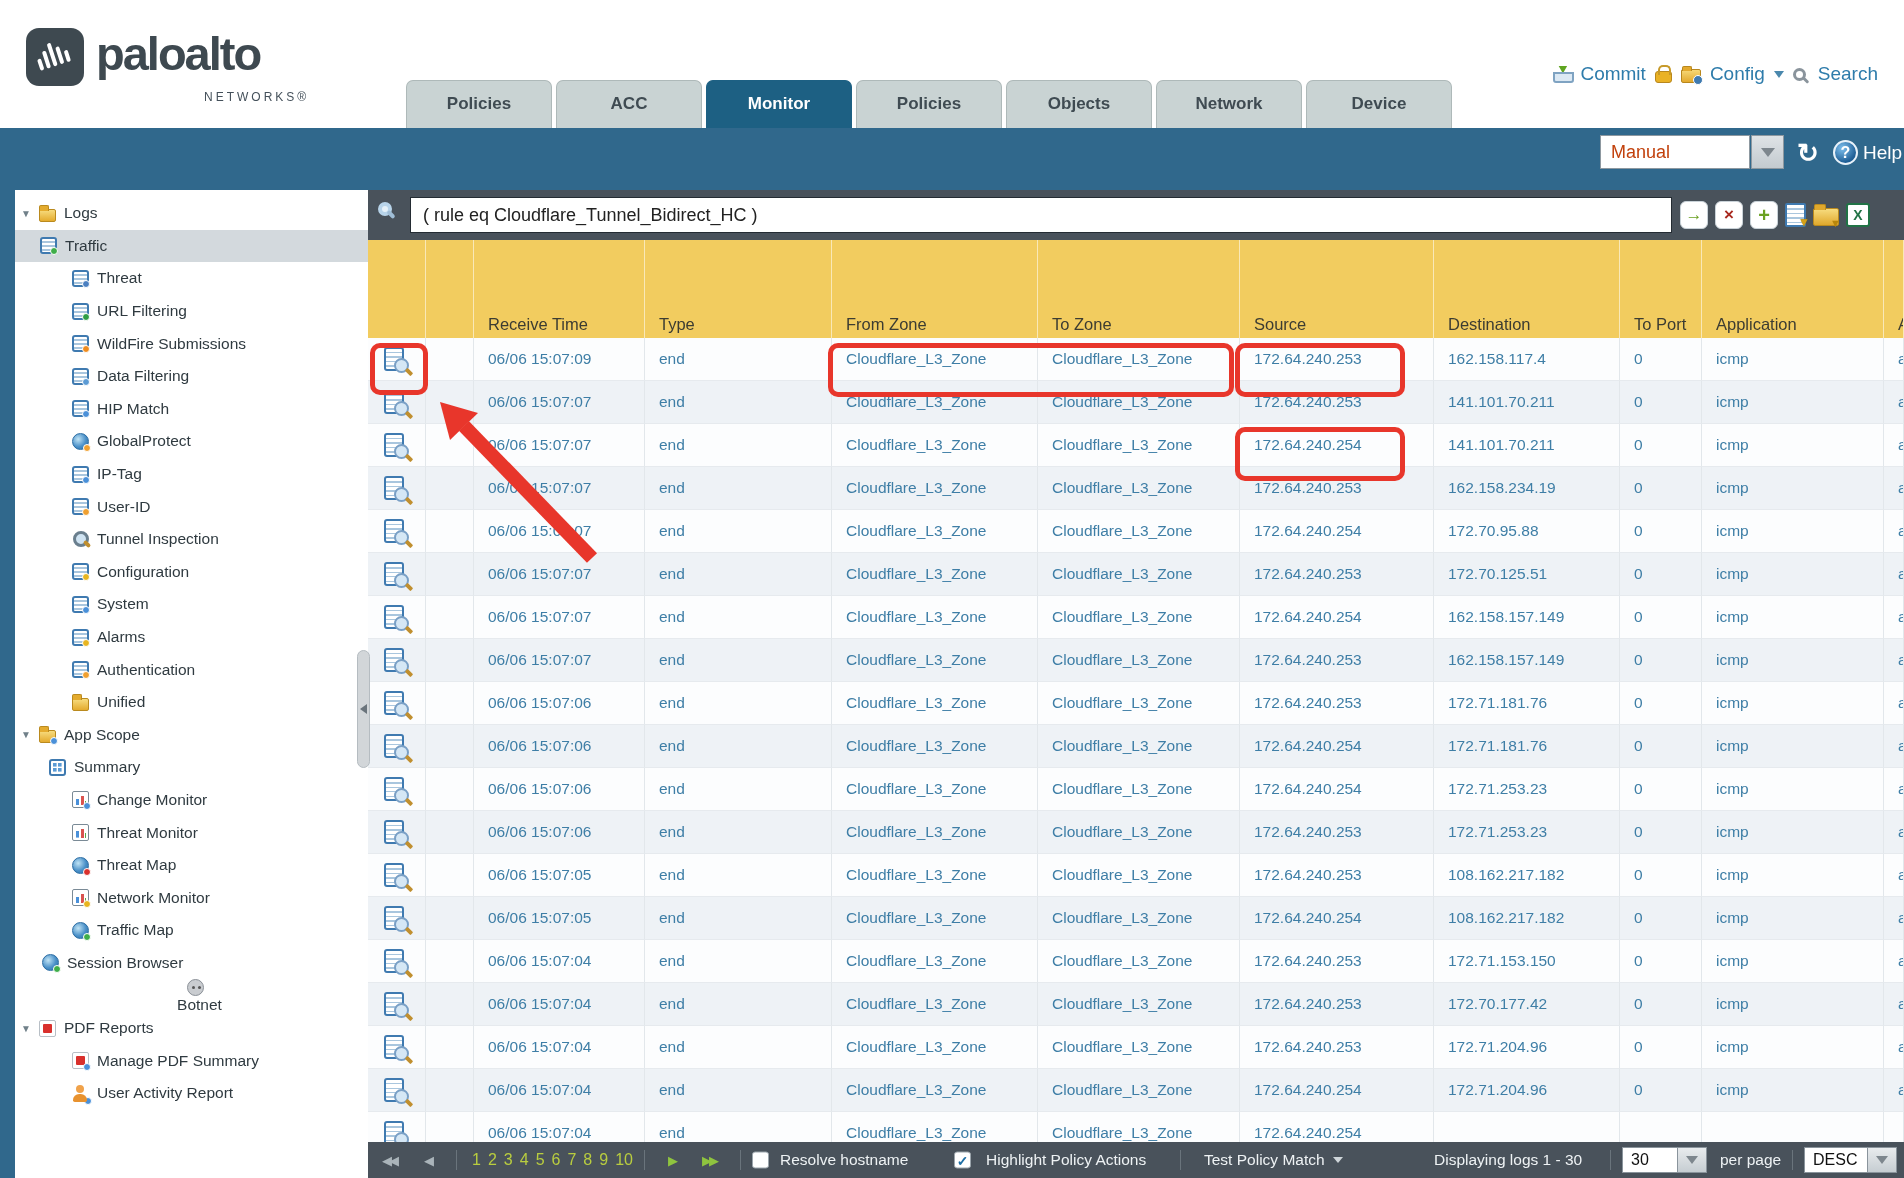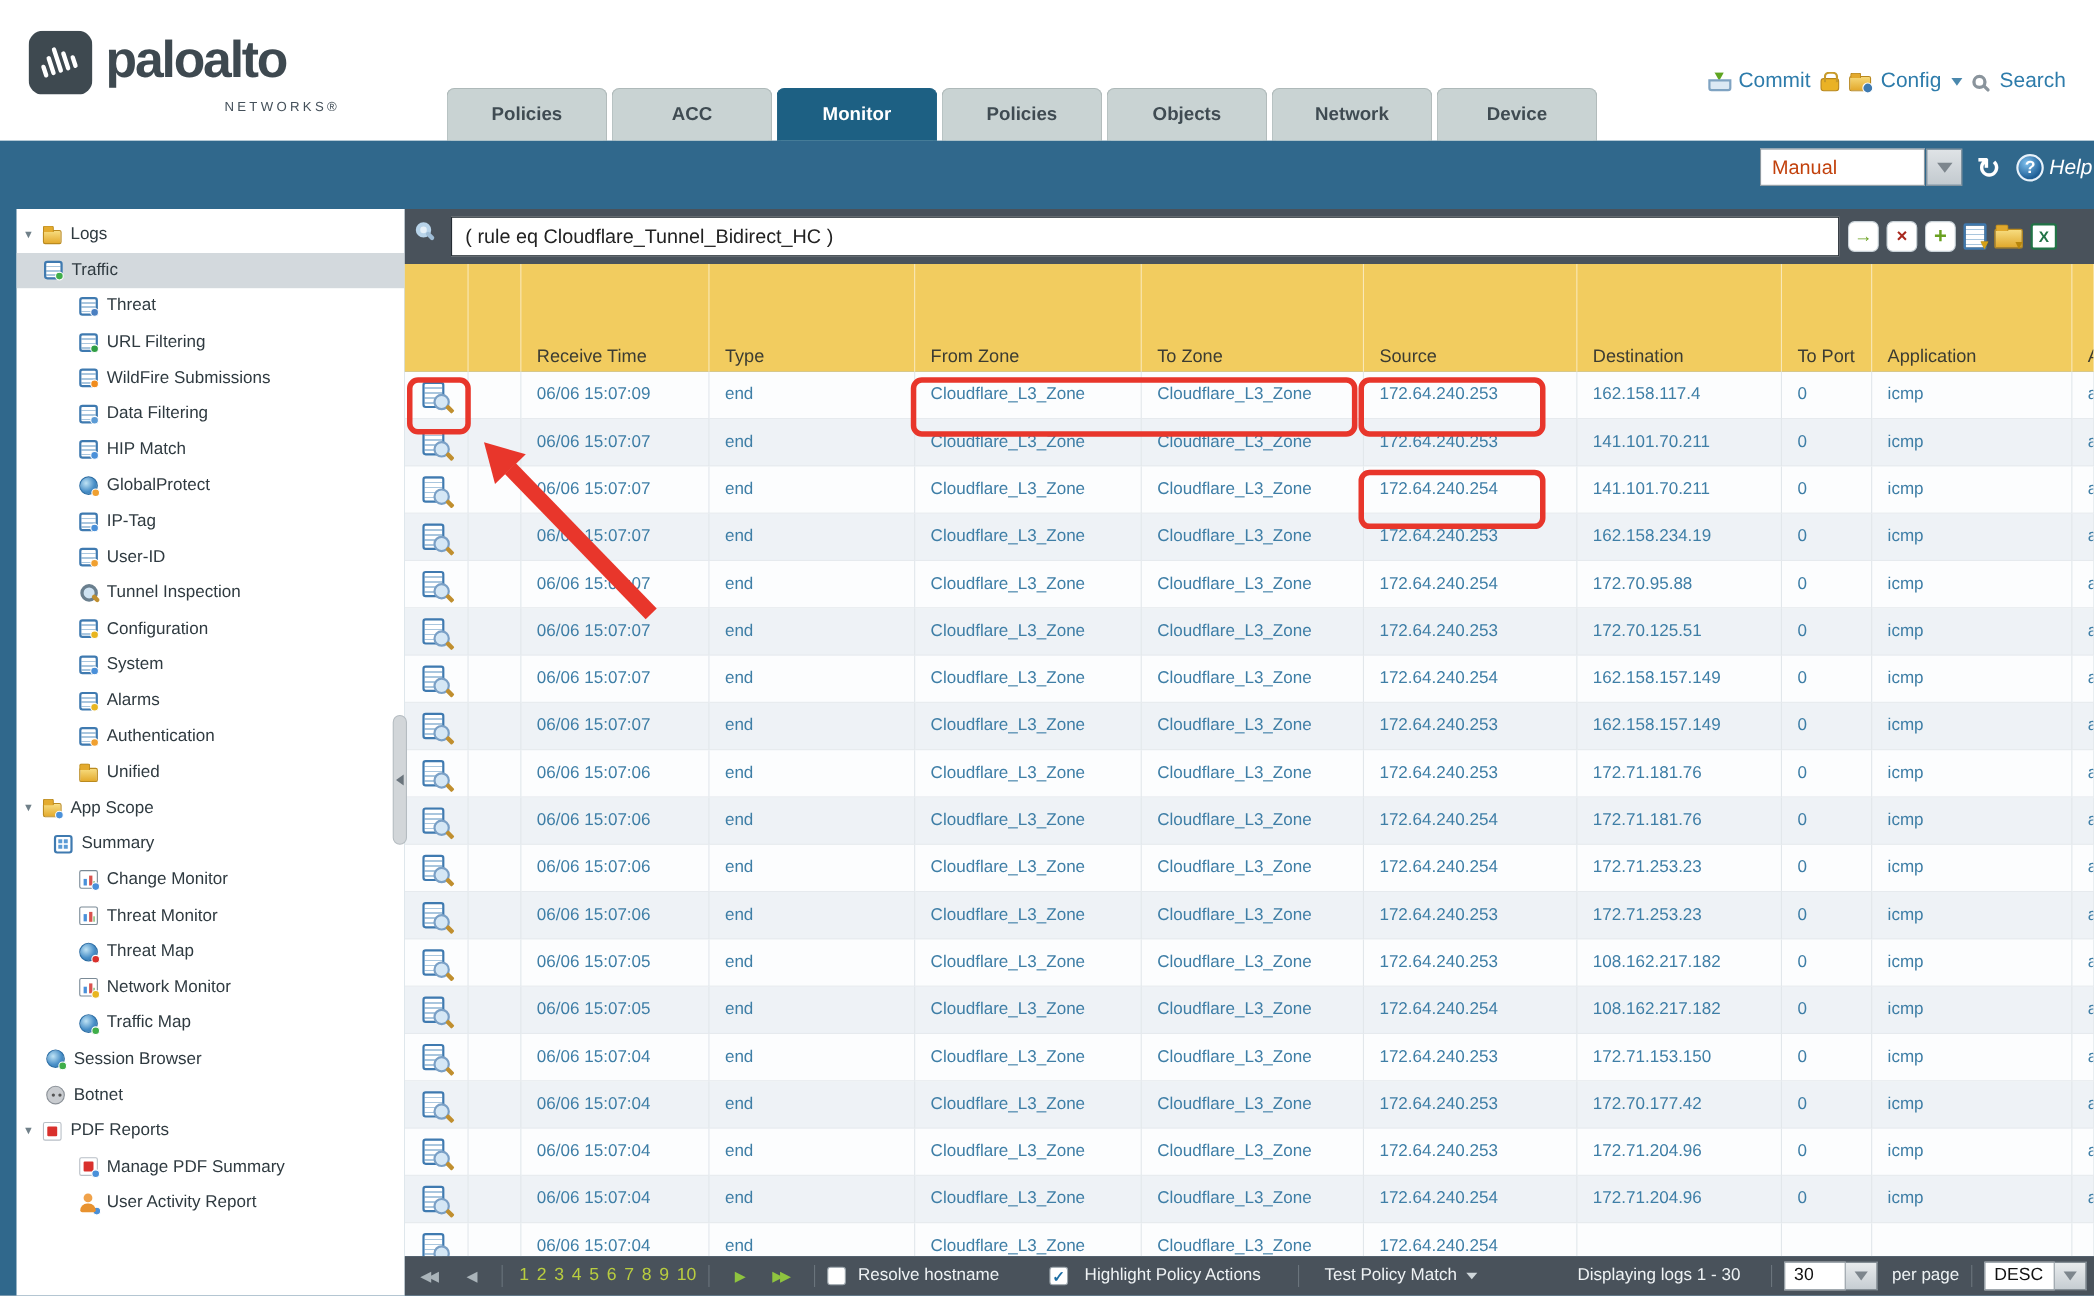--- a/index.html
+++ b/index.html
@@ -39,21 +39,21 @@
   .band { position:absolute; left:0; top:128px; width:1904px; height:62px; background:#30688c; }
   .manual-select { position:absolute; left:1600px; top:7px; width:150px; height:34px; background:#fff;
                    border:1px solid #8d98a0; font-size:18px; line-height:32px; padding-left:10px; color:#c2410c; }
   .manual-arrow { position:absolute; left:1751px; top:7px; width:33px; height:34px; background:linear-gradient(#dfe3e6,#c3cacf);
                   border:1px solid #8d98a0; display:flex; align-items:center; justify-content:center; }
   .manual-arrow i { width:0; height:0; border-left:7px solid transparent; border-right:7px solid transparent; border-top:9px solid #7d868d; }
   .refresh-glyph { position:absolute; left:1797px; top:10px; color:#fff; font-size:26px; font-weight:bold; }
   .help-badge { position:absolute; left:1833px; top:12px; width:25px; height:25px; border-radius:50%;
                 background:radial-gradient(circle at 35% 30%, #7ec0ee, #1f5f96 70%); border:2px solid #e8f2fa;
                 color:#fff; font-weight:bold; font-size:16px; text-align:center; line-height:22px; }
-  .help-label { position:absolute; left:1863px; top:14px; color:#fff; font-size:19px;font-style:italic; }
+  .help-label { position:absolute; left:1863px; top:14px; color:#fff; font-size:19px; }
 
   
   .sidebar { position:absolute; left:15px; top:190px; width:353px; height:988px; background:#fff; overflow:hidden; padding-top:7px; }
   .tree-row { display:flex; align-items:center; height:32.6px; font-size:15.5px; color:#2f3a40; white-space:nowrap; }
   .tree-row.sel { background:#d3d9dd; }
   .expander { width:18px; font-size:10px; color:#708089; flex:none; }
   .tico { position:relative; width:17px; height:17px; flex:none; margin-right:8px; }
   .badge { position:absolute; right:-3px; bottom:-3px; width:8px; height:8px; border-radius:50%; border:1px solid #fff; display:block; }
   .b-doc { background:repeating-linear-gradient(to bottom,#fff 0 2.5px,#a9c6de 2.5px 4px); border:2px solid #3f7ab0; border-radius:3px; }
   .b-folder { background:linear-gradient(#f7dc7f,#e4ab2e); border:1.5px solid #ba8a1e; border-radius:2px; height:13px; margin-top:4px; }
@@ -322,21 +322,21 @@
           <i class="badge" style="background: rgb(63, 174, 73);"></i>
         </span>
         <span class="tlabel">Traffic Map</span>
       </div>
       <div class="tree-row" style="padding-left: 27px;">
         <span class="tico b-globe">
           <i class="badge" style="background: rgb(63, 174, 73);"></i>
         </span>
         <span class="tlabel">Session Browser</span>
       </div>
-      <div class="tree-row" style="padding-left: 27px;">
+      <div class="tree-row" style="padding-left: 16px; flex-direction: column;">
         <span class="tico b-skull"></span>
         <span class="tlabel">Botnet</span>
       </div>
       <div class="tree-row" style="padding-left: 6px;">
         <span class="expander">▼</span>
         <span class="tico b-pdf"></span>
         <span class="tlabel">PDF Reports</span>
       </div>
       <div class="tree-row" style="padding-left: 57px;">
         <span class="tico b-pdf">

